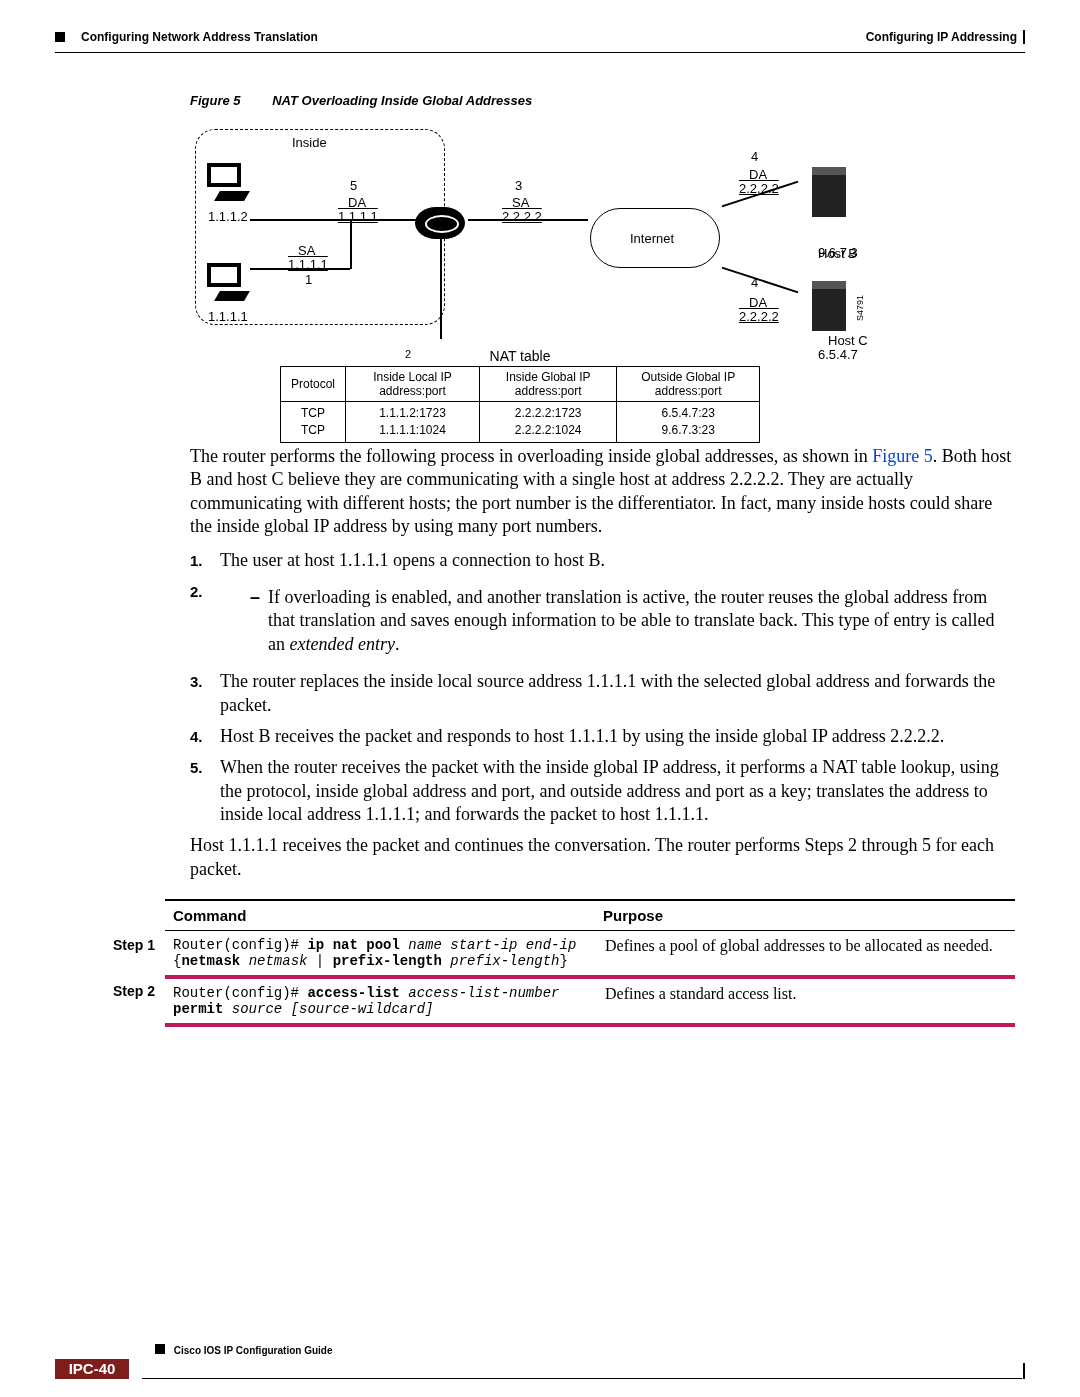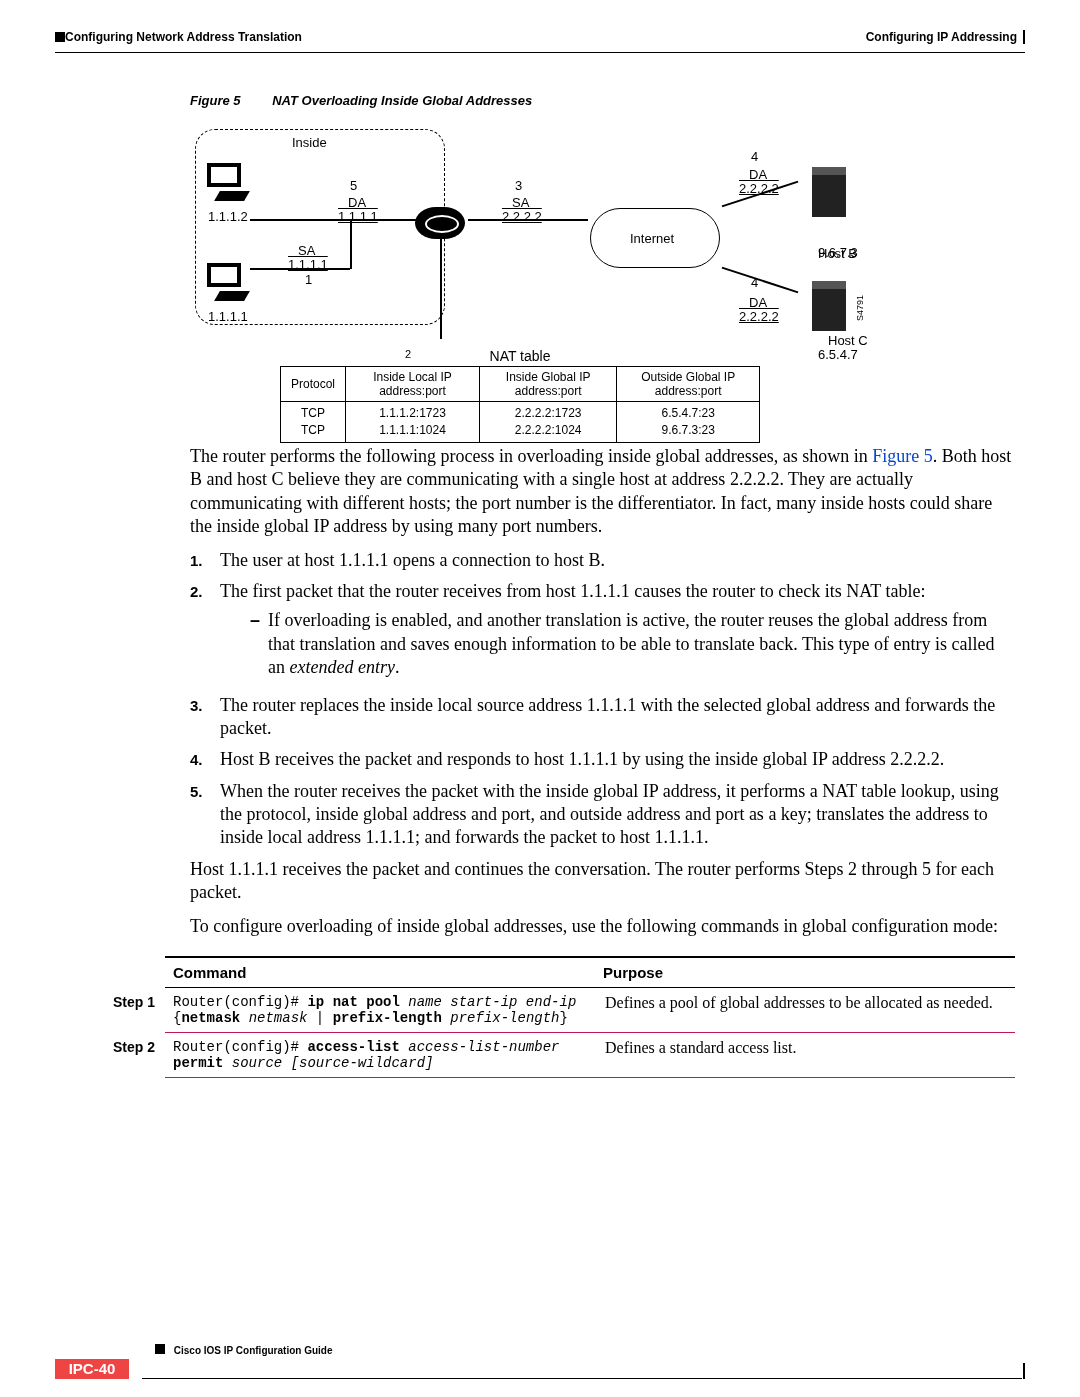--- a/index.html
+++ b/index.html
@@ -19,21 +19,21 @@
     display: flex;
     justify-content: space-between;
     font-family: Arial, Helvetica, sans-serif;
     font-weight: bold;
     font-size: 12px;
     margin-bottom: 8px;
   }
   .top-left {
     display: flex;
     align-items: center;
-    gap: 0;
+    gap: 16px;
   }
   .top-right {
     display: flex;
     align-items: flex-start;
     gap: 6px;
   }
   .blk { display: inline-block; width: 10px; height: 10px; background: #000; }
   .vbar-r { display: inline-block; width: 2px; height: 14px; background: #000; }
   .hr-top { border: none; border-top: 1px solid #000; margin-bottom: 40px; }
   .content { margin-left: 135px; margin-right: 10px; }
@@ -102,33 +102,33 @@
   .body-text { line-height: 1.3; margin-bottom: 10px; font-size: 18px;}
   .link { color: #0645cc; }
   ol.steps { list-style: none; counter-reset: step; margin-left: 0; padding-left: 0;}
   ol.steps > li { counter-increment: step; display:flex; margin-bottom: 8px; line-height:1.3;}
   ol.steps > li::before { content: counter(step) "."; font-weight: bold; min-width: 30px; font-family: Arial,sans-serif; font-size:15px; padding-top:2px;}
   ul.sub { list-style:none; margin-left:30px; margin-top:6px;}
   ul.sub li { display:flex; margin-bottom:6px; line-height:1.3;}
   ul.sub li::before{content:"–"; font-weight:bold; min-width:18px; font-family:Arial,sans-serif;}
   .cmd-table { width: 100%; border-collapse: collapse; margin-top: 18px; }
   .cmd-table thead th { border-top: 2px solid #000; border-bottom: 1px solid #000; text-align:left; font-family:Arial,sans-serif; font-size:15px; font-weight:bold; padding:6px 8px;}
-  .cmd-table tbody td { border-bottom:1px solid #be185d; padding:6px 8px; vertical-align:top; font-size:16px;}
+  .cmd-table tbody td { border-bottom:4px solid #be185d; padding:6px 8px; vertical-align:top; font-size:16px;}
   .cmd-table tbody td.step { font-family:Arial,sans-serif; font-weight:bold; font-size:14px; white-space:nowrap; width:60px;}
   .cmd-table tbody td.cmd { font-family: 'Courier New', monospace; font-size:14px; width:430px;}
   .cmd-table tbody td.cmd b { font-weight:bold; font-style:normal;}
   .cmd-table tbody td.cmd i { font-style:italic;}
   .cmd-table tbody td.purp { padding-left:10px; }
   .cmd-table thead th:nth-child(2){width:430px;}
   .footer {
     position:absolute;
     left:55px; right:55px; bottom:18px;
   }
   .footer-book { font-family:Arial,sans-serif; font-weight:bold; font-size:10px; margin-left:100px; margin-bottom:2px;}
-  .footer-bar { height:20px; background:#ef4444; width:74px; color:#fff; font-family:Arial,sans-serif; font-weight:bold; font-size:15px; text-align:center; line-height:20px; display:inline-block;}
+  .footer-bar { height:20px; background:#7f1d1d; width:74px; color:#fff; font-family:Arial,sans-serif; font-weight:bold; font-size:15px; text-align:center; line-height:20px; display:inline-block;}
   .footer-line { display:flex; align-items:flex-end; justify-content:space-between;}
   .foot-blk { display:inline-block; width:10px; height:10px; background:#000; margin-right:6px;}
   .foot-r { width:2px; height:16px; background:#000; display:inline-block;}
   .hr-foot{border:none;border-top:1px solid #000; width:880px; display:inline-block; vertical-align:bottom; margin-left:8px;}
   .table-outer{margin-left:0;}
   em.ext{font-style:italic;}
 </style>
 </head>
 <body>
 
@@ -250,41 +250,39 @@
     <p class="body-text">
       <span>The router performs the following process in overloading inside global addresses, as shown in </span><span class="link">Figure 5</span><span>. Both host B and host C believe they are communicating with a single host at address 2.2.2.2. They are actually communicating with different hosts; the port number is the differentiator. In fact, many inside hosts could share the inside global IP address by using many port numbers.</span>
     </p>
 
     <ol class="steps">
       <li>
           <div>The user at host 1.1.1.1 opens a connection to host B.</div>
         </li>
       <li>
           <div>
-        <span>The first packet that the router receives from host 1.1.1.1 causes the router to check its NAT table:</span>
         <ul class="sub">
           <li>
                 <div><span>If overloading is enabled, and another translation is active, the router reuses the global address from that translation and saves enough information to be able to translate back. This type of entry is called an </span><em class="ext">extended entry</em>.</div>
               </li>
         </ul>
       </div>
         </li>
       <li>
           <div>The router replaces the inside local source address 1.1.1.1 with the selected global address and forwards the packet.</div>
         </li>
       <li>
           <div>Host B receives the packet and responds to host 1.1.1.1 by using the inside global IP address 2.2.2.2.</div>
         </li>
       <li>
           <div>When the router receives the packet with the inside global IP address, it performs a NAT table lookup, using the protocol, inside global address and port, and outside address and port as a key; translates the address to inside local address 1.1.1.1; and forwards the packet to host 1.1.1.1.</div>
         </li>
     </ol>
 
     <p class="body-text">Host 1.1.1.1 receives the packet and continues the conversation. The router performs Steps 2 through 5 for each packet.</p>
-    <p class="body-text">To configure overloading of inside global addresses, use the following commands in global configuration mode:</p>
   </div>
 
   <div class="table-outer" style="margin-left:50px;margin-right:10px;">
     <table class="cmd-table">
       <thead>
         <tr>
           <th style="border-top:none;border-bottom:none;"></th>
           <th>Command</th>
           <th>Purpose</th>
         </tr>

